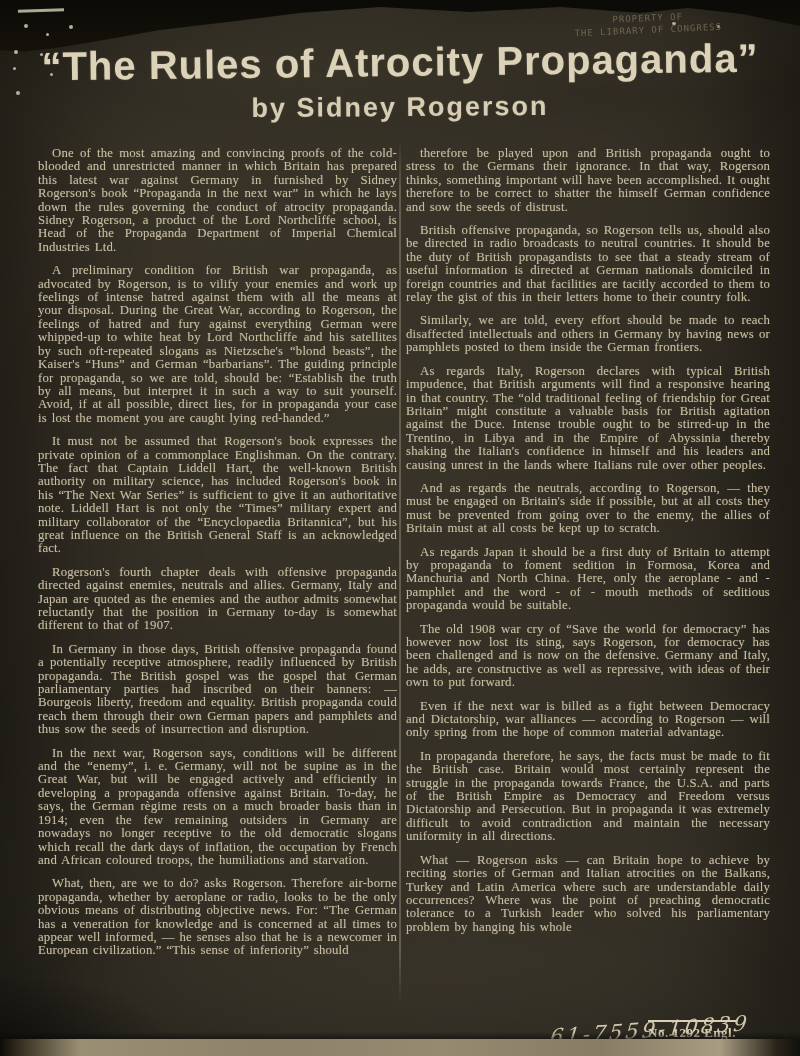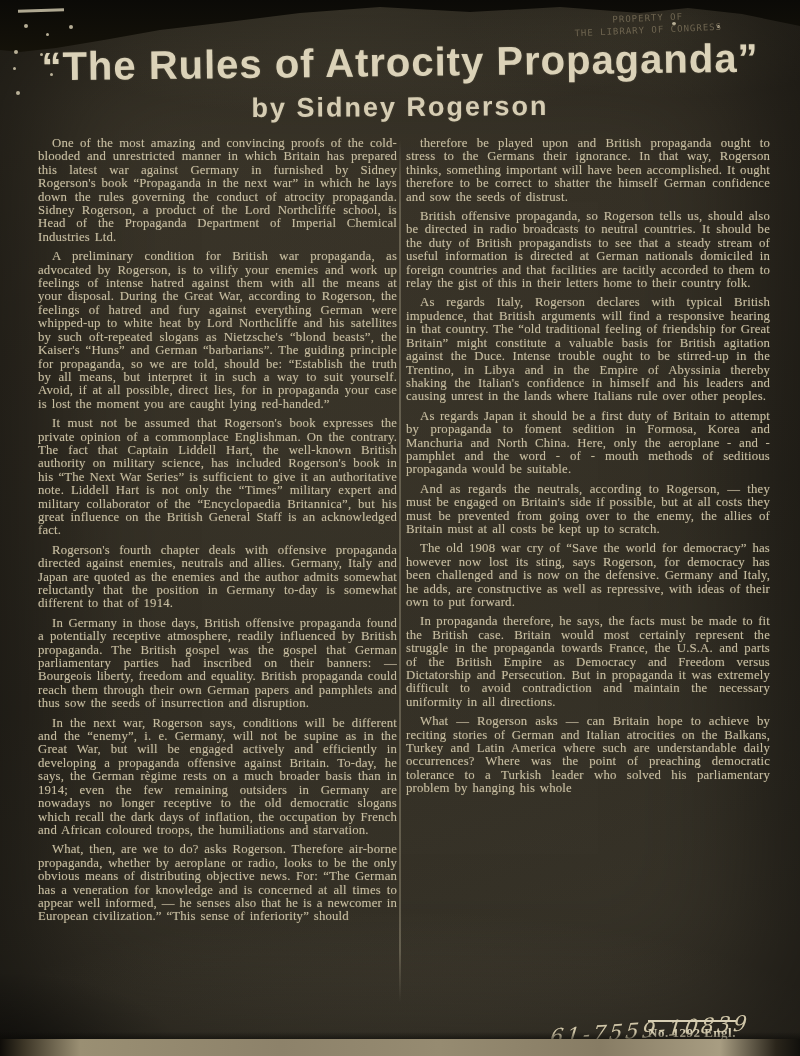--- a/index.html
+++ b/index.html
@@ -46,21 +46,21 @@
     font-family:"Liberation Sans", sans-serif;font-weight:bold;
     font-size:27px;letter-spacing:2px;color:#d6cdb3;transform:rotate(-0.4deg);
     text-shadow:0 0 2px rgba(220,210,180,0.2);
   }
   .columns{
     position:absolute;left:38px;top:137px;width:732px;display:flex;gap:9px;
   }
   .col{width:361px;}
   .col-right{width:366px;}
   .para{
-    margin:0 0 6px 0;text-align:justify;text-indent:14px;
+    margin:10px 0 6px 0;text-align:justify;text-indent:14px;
     font-size:12.8px;line-height:13.4px;color:#c6bc9f;
     letter-spacing:0.15px;word-spacing:1.5px;
     text-shadow:0 0 1px rgba(198,188,159,0.4);
   }
   .col-rule{
     position:absolute;left:399px;top:140px;width:2px;height:862px;
     background:linear-gradient(to bottom, transparent, rgba(205,195,165,0.3) 6%, rgba(205,195,165,0.3) 94%, transparent);
   }
   .handwritten{
     position:absolute;left:550px;top:1018px;
@@ -102,32 +102,34 @@
   <div class="title">“The Rules of Atrocity Propaganda”</div>
   <div class="byline">by Sidney Rogerson</div>
 
   <div class="col-rule"></div>
 
   <div class="columns">
     <div class="col">
         <p class="para">One of the most amazing and convincing proofs of the cold-blooded and unrestricted manner in which Britain has prepared this latest war against Germany in furnished by Sidney Rogerson's book “Propaganda in the next war” in which he lays down the rules governing the conduct of atrocity propaganda. Sidney Rogerson, a product of the Lord Northcliffe school, is Head of the Propaganda Department of Imperial Chemical Industries Ltd.</p>
         <p class="para">A preliminary condition for British war propaganda, as advocated by Rogerson, is to vilify your enemies and work up feelings of intense hatred against them with all the means at your disposal. During the Great War, according to Rogerson, the feelings of hatred and fury against everything German were whipped-up to white heat by Lord Northcliffe and his satellites by such oft-repeated slogans as Nietzsche's “blond beasts”, the Kaiser's “Huns” and German “barbarians”. The guiding principle for propaganda, so we are told, should be: “Establish the truth by all means, but interpret it in such a way to suit yourself. Avoid, if at all possible, direct lies, for in propaganda your case is lost the moment you are caught lying red-handed.”</p>
         <p class="para">It must not be assumed that Rogerson's book expresses the private opinion of a commonplace Englishman. On the contrary. The fact that Captain Liddell Hart, the well-known British authority on military science, has included Rogerson's book in his “The Next War Series” is sufficient to give it an authoritative note. Liddell Hart is not only the “Times” military expert and military collaborator of the “Encyclopaedia Britannica”, but his great influence on the British General Staff is an acknowledged fact.</p>
-        <p class="para">Rogerson's fourth chapter deals with offensive propaganda directed against enemies, neutrals and allies. Germany, Italy and Japan are quoted as the enemies and the author admits somewhat reluctantly that the position in Germany to-day is somewhat different to that of 1914.</p>
+        <p class="para">Rogerson's fourth chapter deals with offensive propaganda directed against enemies, neutrals and allies. Germany, Italy and Japan are quoted as the enemies and the author admits somewhat reluctantly that the position in Germany to-day is somewhat different to that of 1907.</p>
         <p class="para">In Germany in those days, British offensive propaganda found a potentially receptive atmosphere, readily influenced by British propaganda. The British gospel was the gospel that German parliamentary parties had inscribed on their banners: — Bourgeois liberty, freedom and equality. British propaganda could reach them through their own German papers and pamphlets and thus sow the seeds of insurrection and disruption.</p>
         <p class="para">In the next war, Rogerson says, conditions will be different and the “enemy”, i. e. Germany, will not be supine as in the Great War, but will be engaged actively and efficiently in developing a propaganda offensive against Britain. To-day, he says, the German règime rests on a much broader basis than in 1914; even the few remaining outsiders in Germany are nowadays no longer receptive to the old democratic slogans which recall the dark days of inflation, the occupation by French and African coloured troops, the humiliations and starvation.</p>
         <p class="para">What, then, are we to do? asks Rogerson. Therefore air-borne propaganda, whether by aeroplane or radio, looks to be the only obvious means of distributing objective news. For: “The German has a veneration for knowledge and is concerned at all times to appear well informed, — he senses also that he is a newcomer in European civilization.” “This sense of inferiority” should</p>
       </div>
     <div class="col col-right">
         <p class="para">therefore be played upon and British propaganda ought to stress to the Germans their ignorance. In that way, Rogerson thinks, something important will have been accomplished. It ought therefore to be correct to shatter the himself German confidence and sow the seeds of distrust.</p>
         <p class="para">British offensive propaganda, so Rogerson tells us, should also be directed in radio broadcasts to neutral countries. It should be the duty of British propagandists to see that a steady stream of useful information is directed at German nationals domiciled in foreign countries and that facilities are tacitly accorded to them to relay the gist of this in their letters home to their country folk.</p>
+        <p class="para">Similarly, we are told, every effort should be made to reach disaffected intellectuals and others in Germany by having news or pamphlets posted to them inside the German frontiers.</p>
         <p class="para">As regards Italy, Rogerson declares with typical British impudence, that British arguments will find a responsive hearing in that country. The “old traditional feeling of friendship for Great Britain” might constitute a valuable basis for British agitation against the Duce. Intense trouble ought to be stirred-up in the Trentino, in Libya and in the Empire of Abyssinia thereby shaking the Italian's confidence in himself and his leaders and causing unrest in the lands where Italians rule over other peoples.</p>
+        <p class="para">And as regards the neutrals, according to Rogerson, — they must be engaged on Britain's side if possible, but at all costs they must be prevented from going over to the enemy, the allies of Britain must at all costs be kept up to scratch.</p>
         <p class="para">As regards Japan it should be a first duty of Britain to attempt by propaganda to foment sedition in Formosa, Korea and Manchuria and North China. Here, only the aeroplane - and - pamphlet and the word - of - mouth methods of seditious propaganda would be suitable.</p>
-        <p class="para">And as regards the neutrals, according to Rogerson, — they must be engaged on Britain's side if possible, but at all costs they must be prevented from going over to the enemy, the allies of Britain must at all costs be kept up to scratch.</p>
         <p class="para">The old 1908 war cry of “Save the world for democracy” has however now lost its sting, says Rogerson, for democracy has been challenged and is now on the defensive. Germany and Italy, he adds, are constructive as well as repressive, with ideas of their own to put forward.</p>
+        <p class="para">Even if the next war is billed as a fight between Democracy and Dictatorship, war alliances — according to Rogerson — will only spring from the hope of common material advantage.</p>
         <p class="para">In propaganda therefore, he says, the facts must be made to fit the British case. Britain would most certainly represent the struggle in the propaganda towards France, the U.S.A. and parts of the British Empire as Democracy and Freedom versus Dictatorship and Persecution. But in propaganda it was extremely difficult to avoid contradiction and maintain the necessary uniformity in all directions.</p>
         <p class="para">What — Rogerson asks — can Britain hope to achieve by reciting stories of German and Italian atrocities on the Balkans, Turkey and Latin America where such are understandable daily occurrences? Where was the point of preaching democratic tolerance to a Turkish leader who solved his parliamentary problem by hanging his whole</p>
       </div>
   </div>
 
   <div class="handwritten">61-7559-10839</div>
   <div class="catalog">No. 1292 Engl.</div>
 
   <div class="bottom-shadow"></div>
   <div class="bottom-strip"></div>

